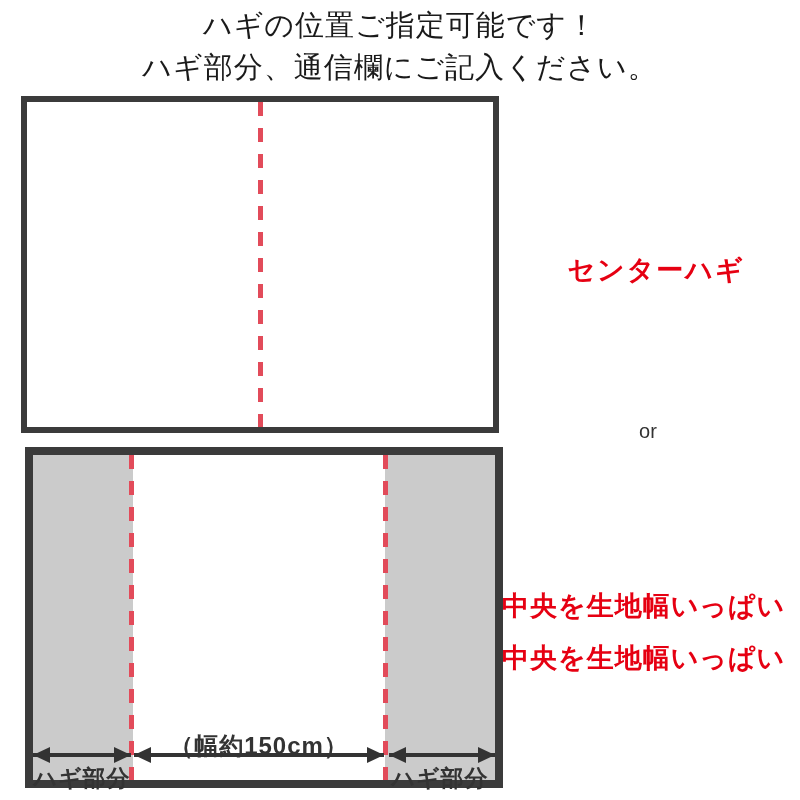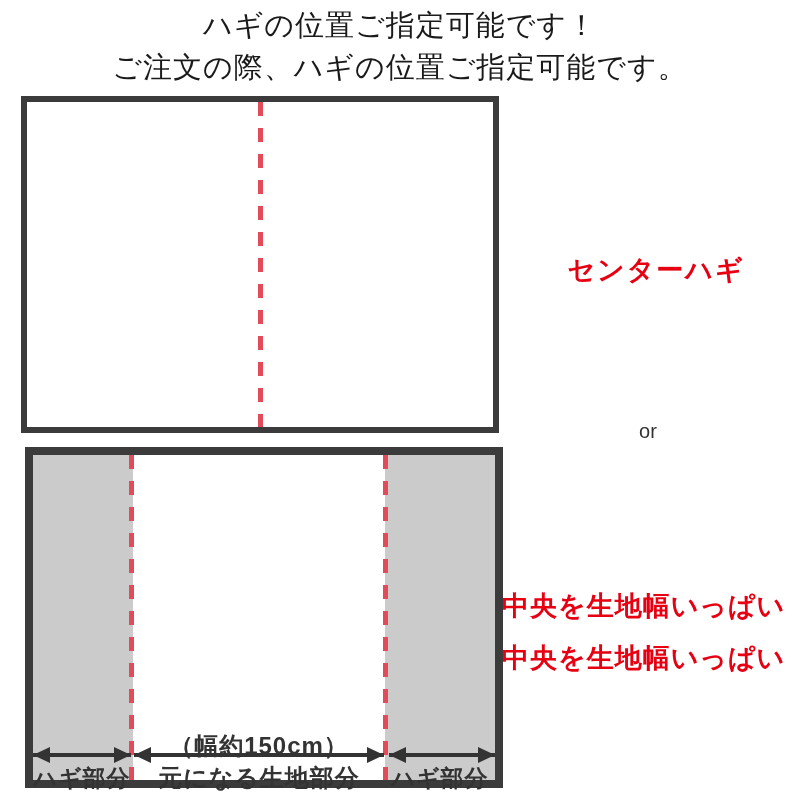--- a/index.html
+++ b/index.html
@@ -125,39 +125,38 @@
     line-height: 52px;
     color: var(--text-red);
     letter-spacing: 1px;
   }
 </style>
 </head>
 <body>
 
 <div class="header">
   <div>ハギの位置ご指定可能です！</div>
-  <div>ご注文の際、ハギの位置ご指定可能です。</div>
+  <div>ハギ部分、通信欄にご記入ください。</div>
 </div>
 
 <div class="diagram-top">
   <div class="vdash center"></div>
 </div>
 
 <div class="label-center-seam">センターハギ</div>
 
 <div class="or-label">or</div>
 
 <div class="diagram-bottom">
   <div class="center-white"></div>
   <div class="vdash left-cut"></div>
   <div class="vdash right-cut"></div>
 
   <div class="section-label lbl-left">ハギ部分</div>
   <div class="section-label lbl-width">（幅約150cm）</div>
-  <div class="section-label lbl-fabric">元になる生地部分</div>
   <div class="section-label lbl-right">ハギ部分</div>
 
   <div class="arrow arrow-left"></div>
   <div class="arrow arrow-center"></div>
   <div class="arrow arrow-right"></div>
 </div>
 
 <div class="label-side-seam">
   <div>中央を生地幅いっぱい</div>
   <div>中央を生地幅いっぱい</div>

